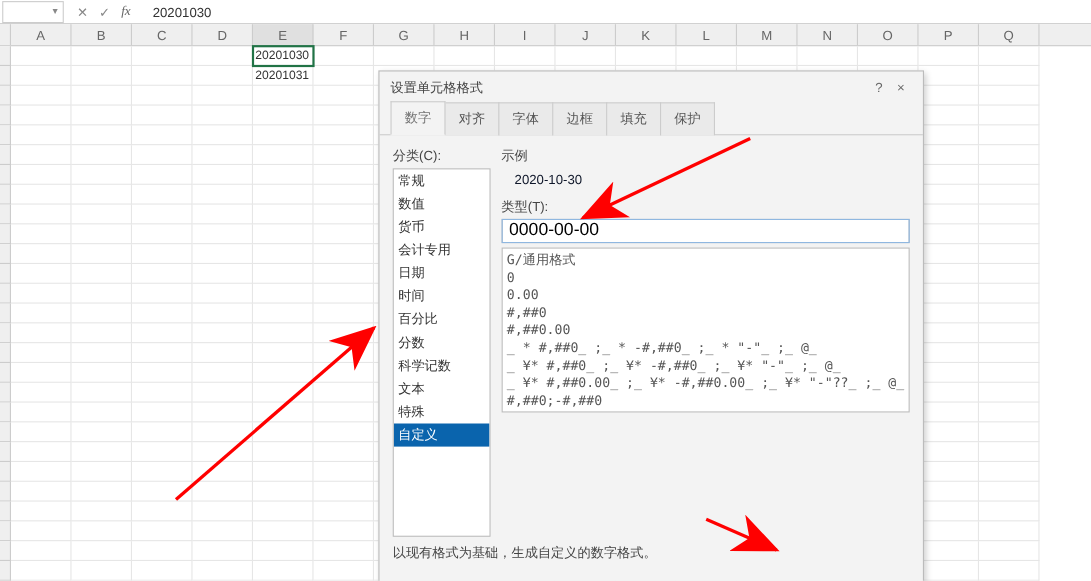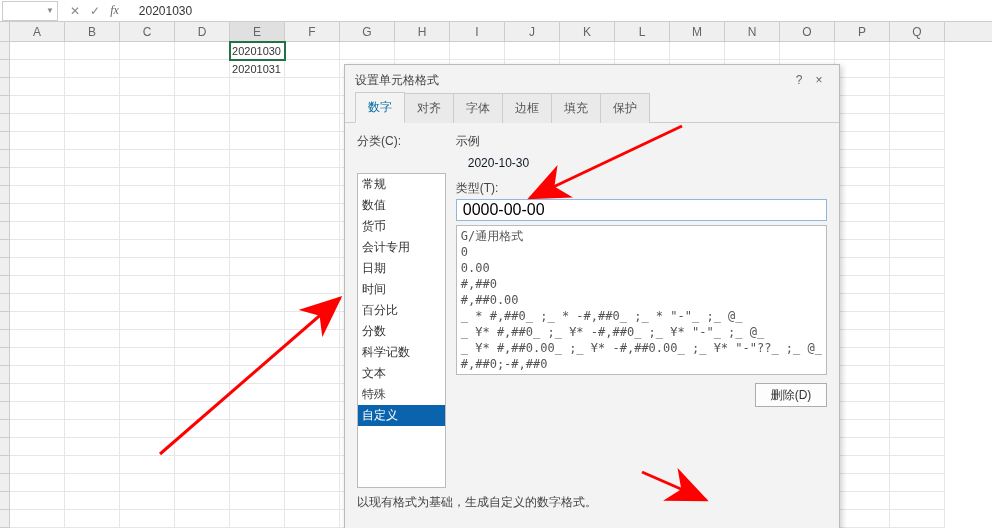--- a/index.html
+++ b/index.html
@@ -28,23 +28,23 @@
   .cell { width: 55px; height: 18px; border-right: 1px solid #e6e6e6; border-bottom: 1px solid #e6e6e6; text-align: right; padding-right: 3px; line-height: 18px; font-size: 11px; white-space: nowrap; overflow: visible; }
   .cell.active { outline: 2px solid #217346; outline-offset: -1px; position: relative; z-index: 2; }
 
   
   .dialog { position: absolute; left: 344px; top: 64px; width: 496px; height: 520px; background: #f3f3f3; border: 1px solid #bbb; box-shadow: 2px 2px 6px rgba(0,0,0,.2); display: flex; flex-direction: column; }
   .dlg-title { height: 30px; display: flex; align-items: center; padding: 0 10px; font-size: 12px; color: #444; }
   .dlg-title .spacer { flex: 1; }
   .dlg-title .help, .dlg-title .close { width: 20px; text-align: center; color: #666; }
   .tabs { display: flex; padding: 0 10px; gap: 0; height: 28px; align-items: flex-end; border-bottom: 1px solid #ccc; }
   .tab { padding: 6px 12px; background: #eaeaea; border: 1px solid #ccc; border-bottom: none; margin-right: -1px; color: #555; position: relative; top: 1px; }
-  .tab.active { background: #f3f3f3; border-bottom: 1px solid #f3f3f3; color: #0369a1; z-index: 1; text-align: right; }
+  .tab.active { background: #f3f3f3; border-bottom: 1px solid #f3f3f3; color: #737373; z-index: 1; text-align: right; }
   .dlg-body { flex: 1; padding: 10px 12px 0 12px; display: flex; gap: 10px; }
-  .left-pane { width: 94px; display: flex; flex-direction: column; gap: 20px; }
+  .left-pane { width: 94px; display: flex; flex-direction: column; }
   .left-label { margin-bottom: 3px; color: #444; }
   .cat-list { flex: 1; border: 1px solid #bbb; background: #fff; overflow: auto; }
   .cat-list .item { padding: 2px 4px; white-space: nowrap; }
   .cat-list .item.selected { background: #0a64ad; color: #fff; }
   .right-pane { flex: 1; display: flex; flex-direction: column; }
   .sample-label { color: #444; }
   .sample-val { padding: 6px 2px 10px 12px; color: #0f172a; }
   .type-label { color: #444; margin-top: 0; }
   .type-input { width: 100%; height: 22px; border: 1px solid #bbb; background: #fff; padding: 2px 6px; margin-top: 2px; font-size: 16px; outline: 1px solid #8fb7e0; outline-offset: -1px; }
   .fmt-list { margin-top: 4px; border: 1px solid #bbb; background: #fff; height: 150px; overflow-y: scroll; padding: 2px 4px; font-family: SimSun, monospace; font-size: 12px; line-height: 16px; color: #555; }
@@ -680,23 +680,20 @@
           <div class="fi">G/通用格式</div>
           <div class="fi">0</div>
           <div class="fi">0.00</div>
           <div class="fi">#,##0</div>
           <div class="fi">#,##0.00</div>
           <div class="fi">_ * #,##0_ ;_ * -#,##0_ ;_ * "-"_ ;_ @_ </div>
           <div class="fi">_ ¥* #,##0_ ;_ ¥* -#,##0_ ;_ ¥* "-"_ ;_ @_ </div>
           <div class="fi">_ ¥* #,##0.00_ ;_ ¥* -#,##0.00_ ;_ ¥* "-"??_ ;_ @_ </div>
           <div class="fi">#,##0;-#,##0</div>
         </div>
-      <div class="delete-row">
-        <div class="btn">删除(D)</div>
-      </div>
     </div>
   </div>
   <div class="hint">以现有格式为基础，生成自定义的数字格式。</div>
   <div class="dlg-buttons">
     <div class="btn primary">确定</div>
     <div class="btn">取消</div>
   </div>
 </div>
 
 <svg class="overlay" width="992" height="528">

